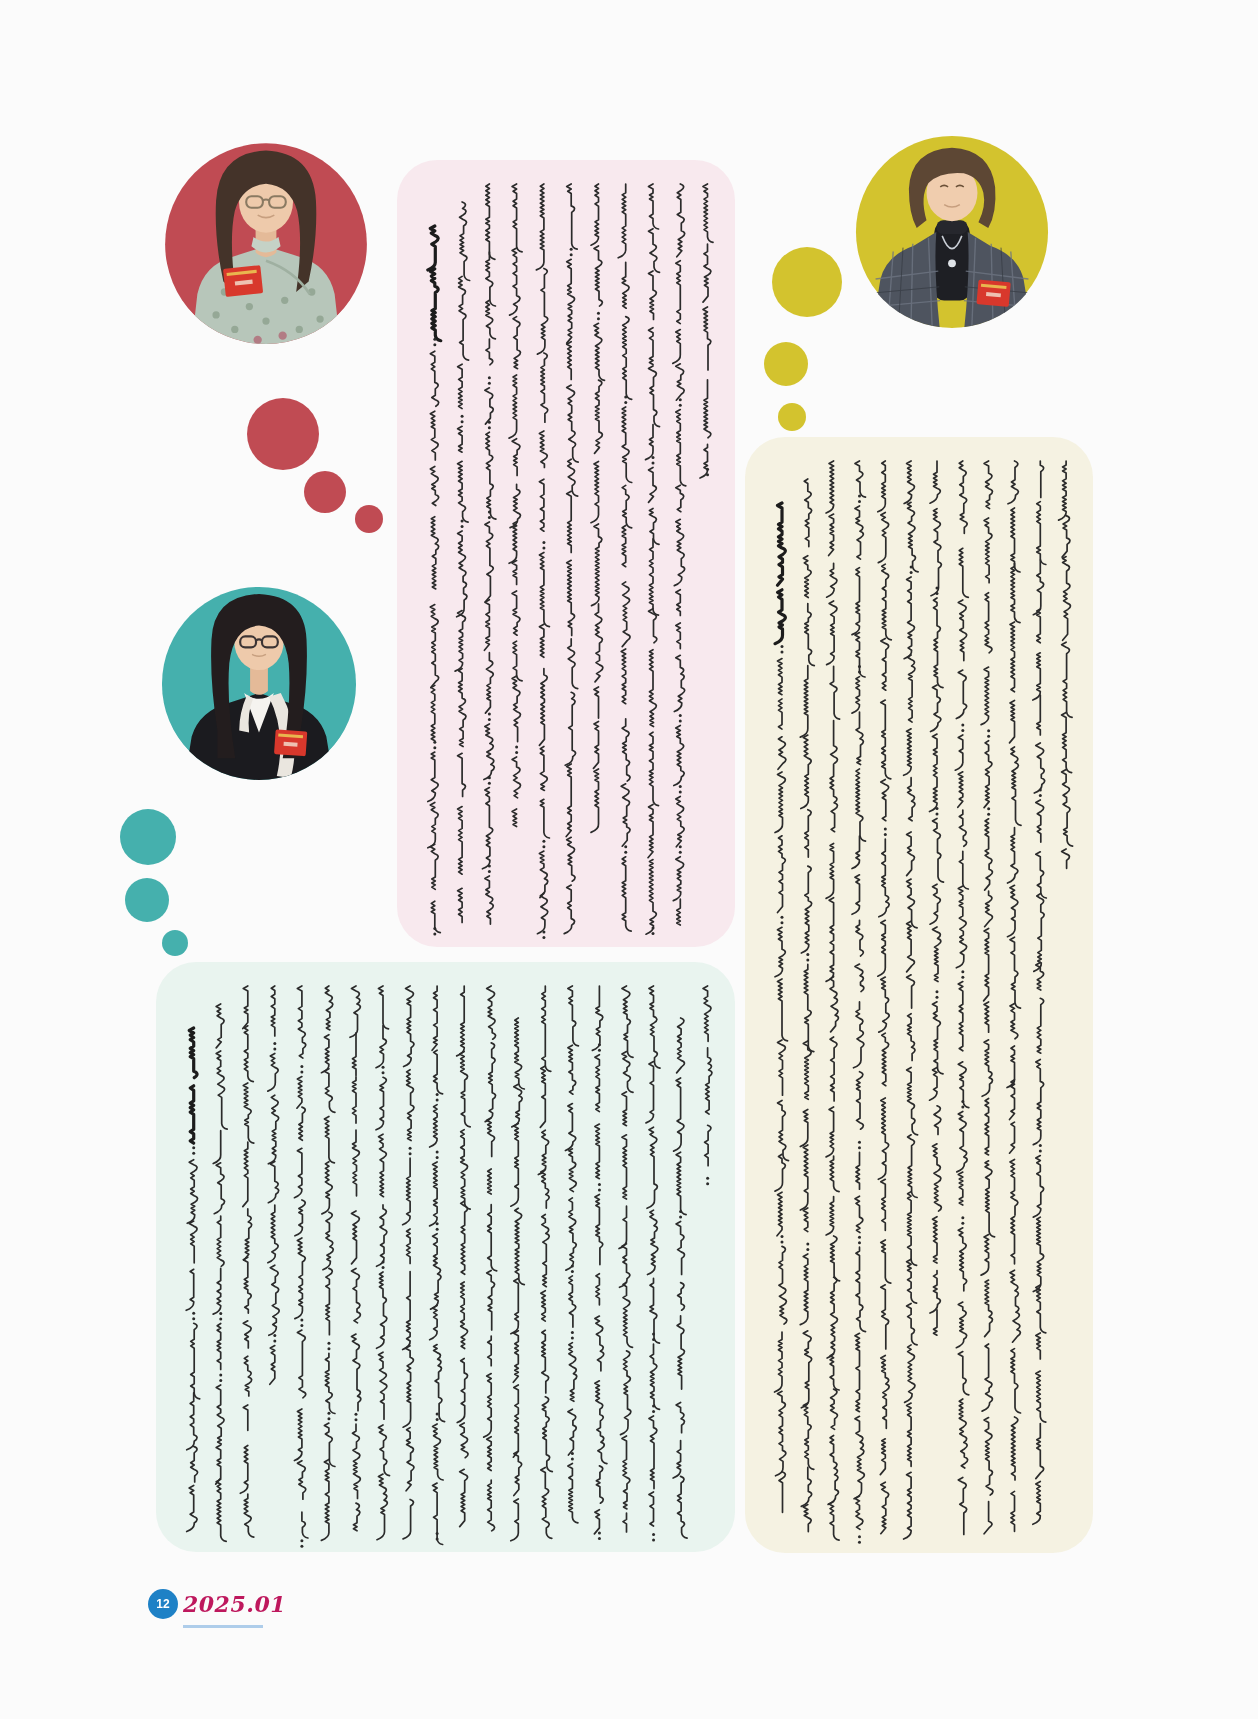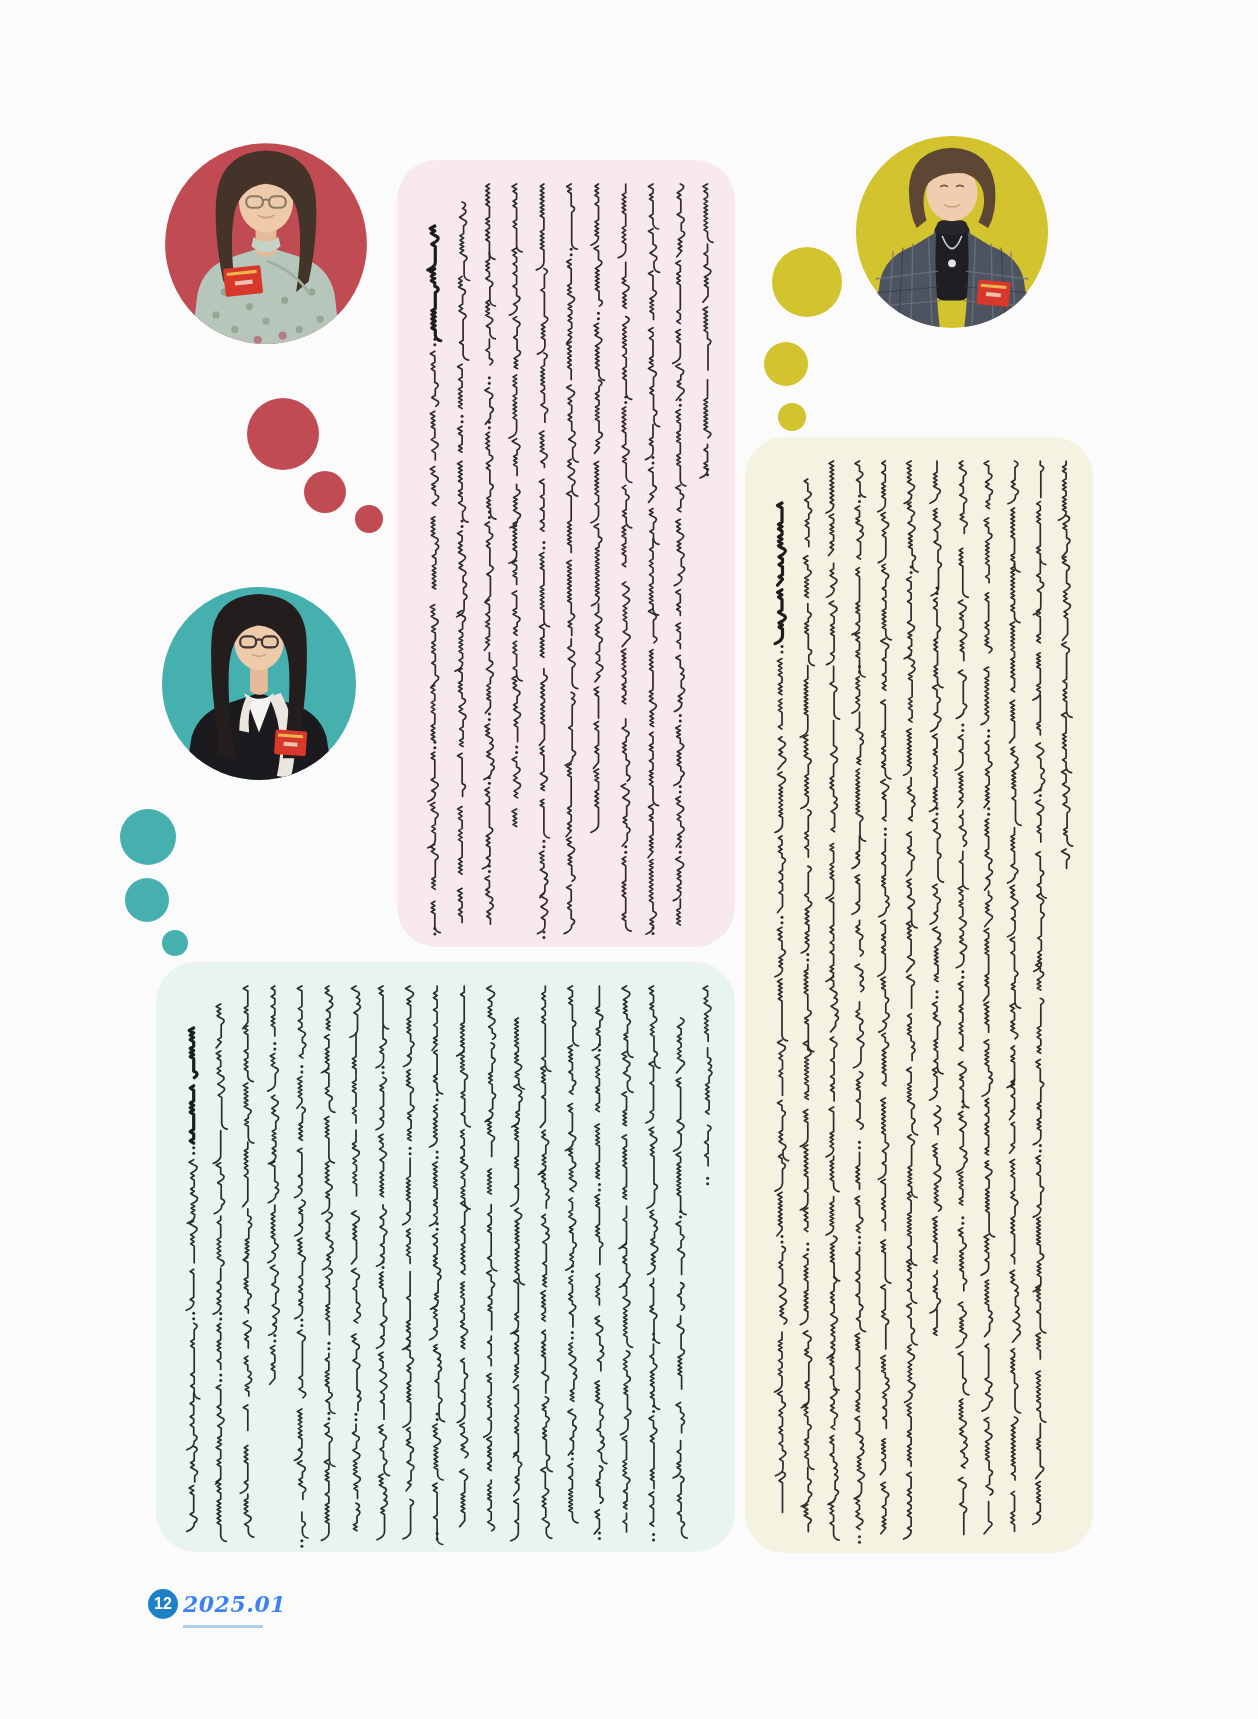--- a/index.html
+++ b/index.html
@@ -31,23 +31,23 @@
   .b-r3{left:355px;top:505px;width:28px;height:28px;}
   .b-y1{left:772px;top:247px;width:70px;height:70px;}
   .b-y2{left:764px;top:342px;width:44px;height:44px;}
   .b-y3{left:778px;top:403px;width:28px;height:28px;}
   .b-t1{left:120px;top:809px;width:56px;height:56px;}
   .b-t2{left:125px;top:878px;width:44px;height:44px;}
   .b-t3{left:162px;top:930px;width:26px;height:26px;}
 
   
   .page-num{position:absolute;left:148px;top:1589px;width:30px;height:30px;border-radius:50%;
-            color:#ffffff;font-weight:bold;font-size:16px;line-height:30px;text-align:center;}
+            color:#ffffff;font-weight:bold;font-size:12px;line-height:30px;text-align:center;}
   .issue{position:absolute;left:183px;top:1591px;font-family:"DejaVu Serif",serif;
-         font-style:italic;font-weight:bold;font-size:22px;color:#3b82f6;letter-spacing:.5px;}
+         font-style:italic;font-weight:bold;font-size:22px;color:#be185d;letter-spacing:.5px;}
   .issue-rule{position:absolute;left:183px;top:1625px;width:80px;height:3px;background:#aecdea;}
 </style>
 </head>
 <body>
 
 <div class="page">
 
   <div class="speech speech-pink" style="background: rgb(248, 233, 238);">
       <svg viewBox="0 0 338 787">
         <path d="M 37.8 66.0 l -4.5 2.5 l 4.5 2.5 l -3.5 2.2 l 3.5 2.3 q 6.5 2.5 0.5 6.5 l -3.5 2.2 l 3.5 2.3 l 0 6.3 l 0 8.7 q 0.5 5.5 -7.5 8.5" class="mg bold"></path>

